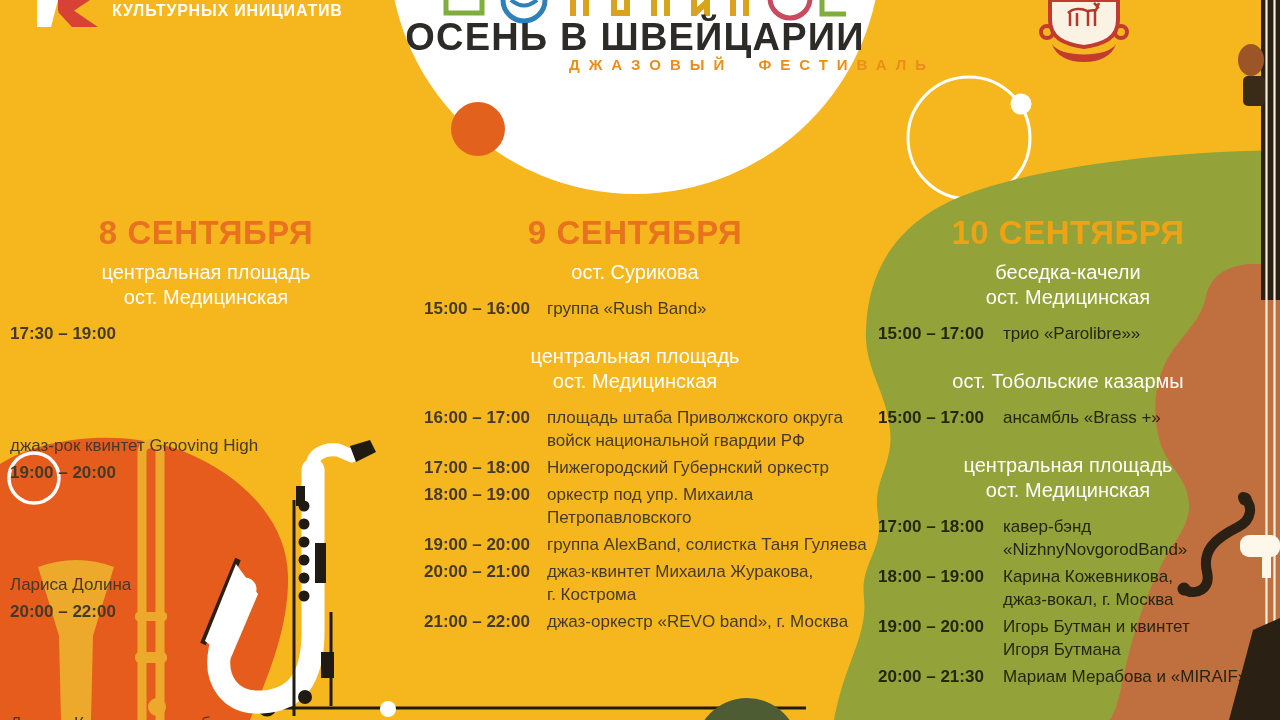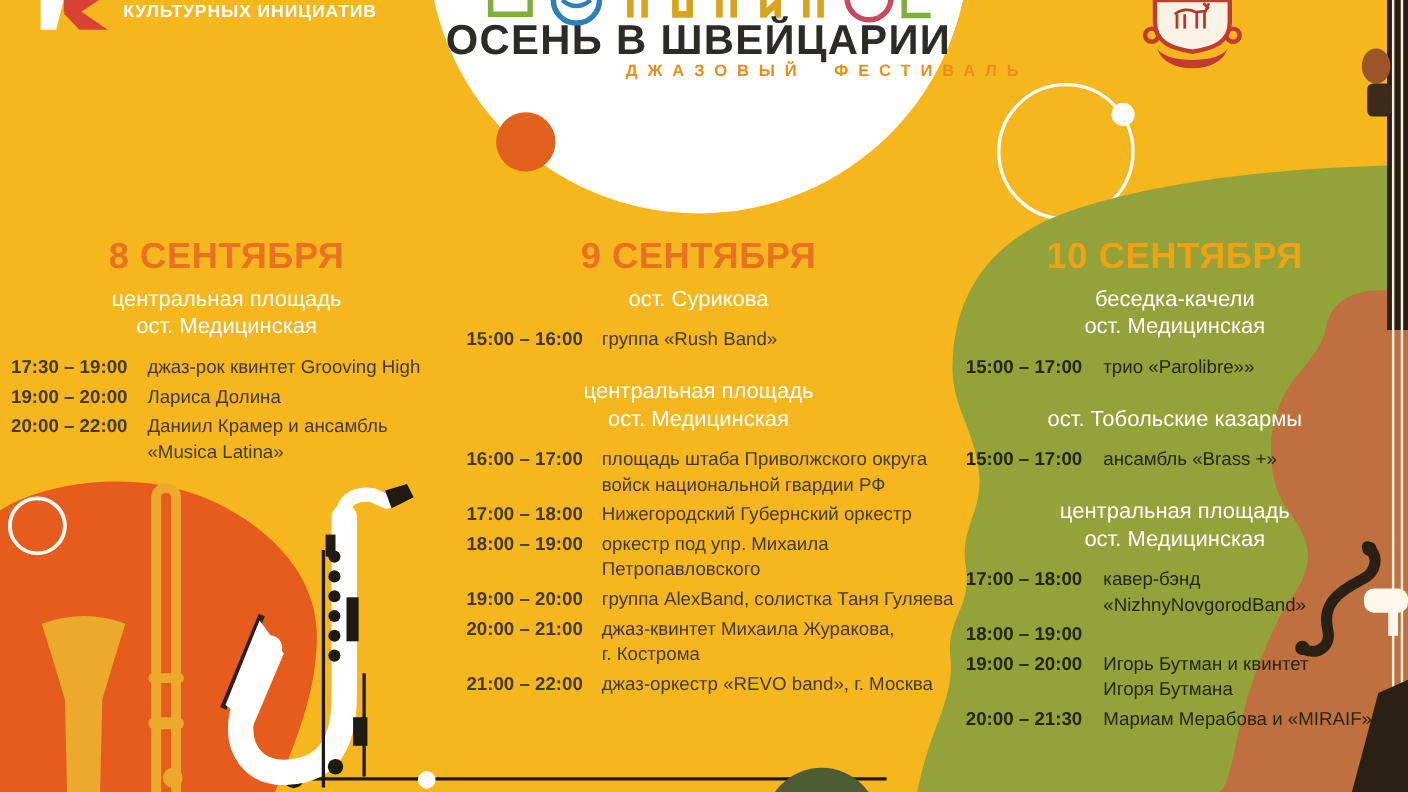--- a/index.html
+++ b/index.html
@@ -28,21 +28,21 @@
   .col1 .date,.col2 .date{color:var(--orangeAccent,#e8721f);}
   .col3 .date{color:var(--date3,#efa213);}
   .venue{color:#fff;font-size:20px;line-height:25px;text-align:center;
     margin-bottom:12px;white-space:nowrap;}
   .section{margin-top:0;}
   .section + .section{margin-top:24px;}
   .ev{display:flex;margin-bottom:4px;}
   .time{flex:0 0 112px;font-weight:700;font-size:17px;line-height:23px;white-space:nowrap;}
   .ev-name{font-size:17px;line-height:23px;}
   .ev-line{white-space:nowrap;}
-  .col1 .ev{padding-left:6px;}
+  .col1 .ev{padding-left:6px;flex-direction:column;}
   .col1 .time{margin-right:12px;}
   .col2 .ev{padding-left:24px;}
   .col2 .time{margin-right:11px;}
   .col3 .ev{padding-left:22px;}
   .col3 .time{margin-right:13px;}
   .col1 .ev-text,.col2 .ev-text{color:var(--darkText,#453a28);}
   .col1 .time,.col2 .time{color:var(--darkText,#453a28);}
   .col3 .ev-text,.col3 .time{color:var(--greenText,#26260f);}
 </style>
 </head>
@@ -296,20 +296,24 @@
             </div>
             <div class="ev">
               <span class="time">17:00 – 18:00</span>
               <div class="ev-name ev-text">
                 <div class="ev-line">кавер-бэнд</div>
                 <div class="ev-line">«NizhnyNovgorodBand»</div>
               </div>
             </div>
             <div class="ev">
               <span class="time">18:00 – 19:00</span>
+              <div class="ev-name ev-text">
+                <div class="ev-line">Карина Кожевникова,</div>
+                <div class="ev-line">джаз-вокал, г. Москва</div>
+              </div>
             </div>
             <div class="ev">
               <span class="time">19:00 – 20:00</span>
               <div class="ev-name ev-text">
                 <div class="ev-line">Игорь Бутман и квинтет</div>
                 <div class="ev-line">Игоря Бутмана</div>
               </div>
             </div>
             <div class="ev">
               <span class="time">20:00 – 21:30</span>

